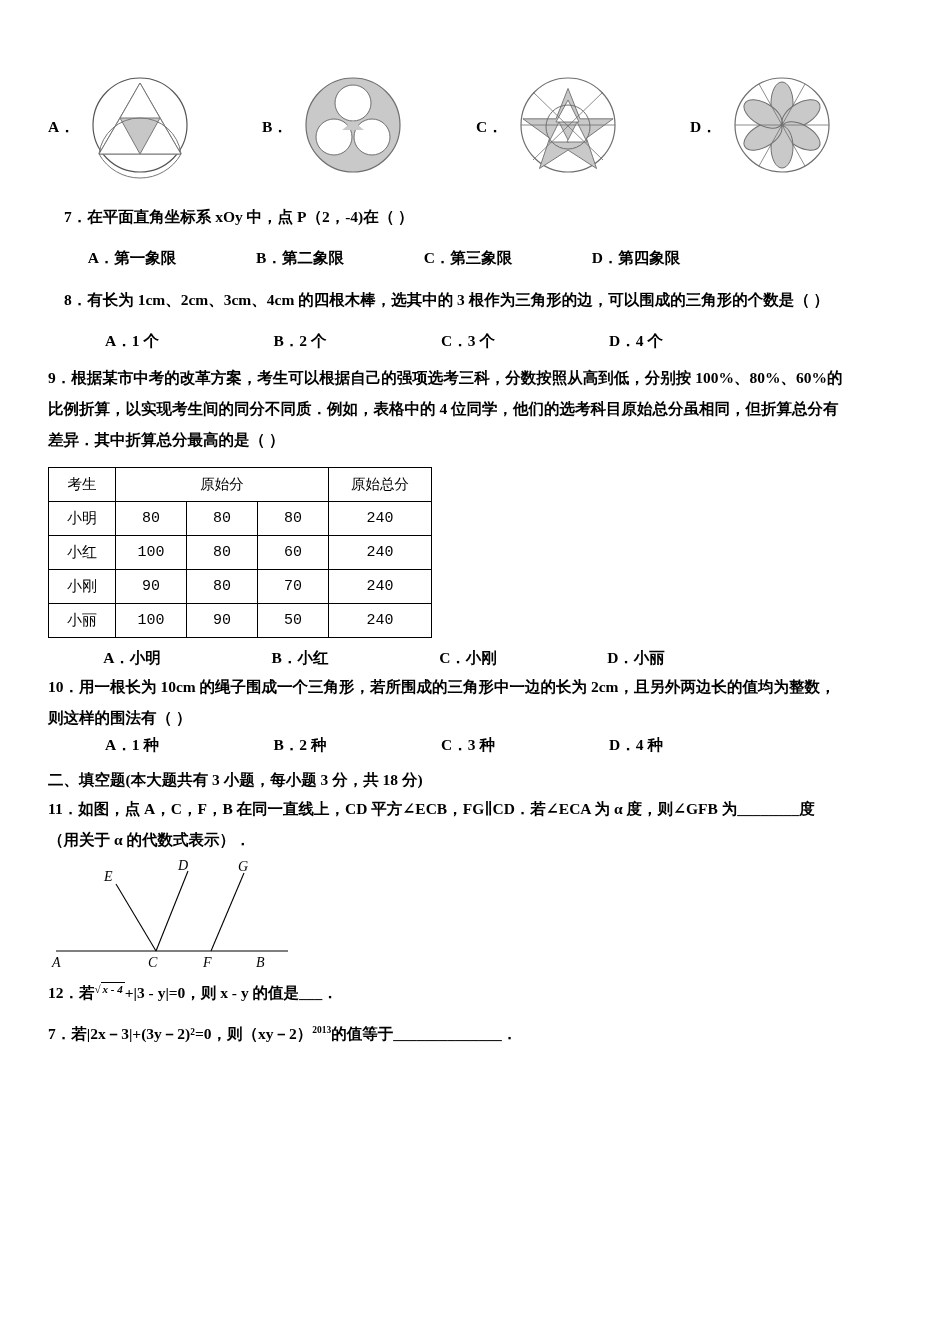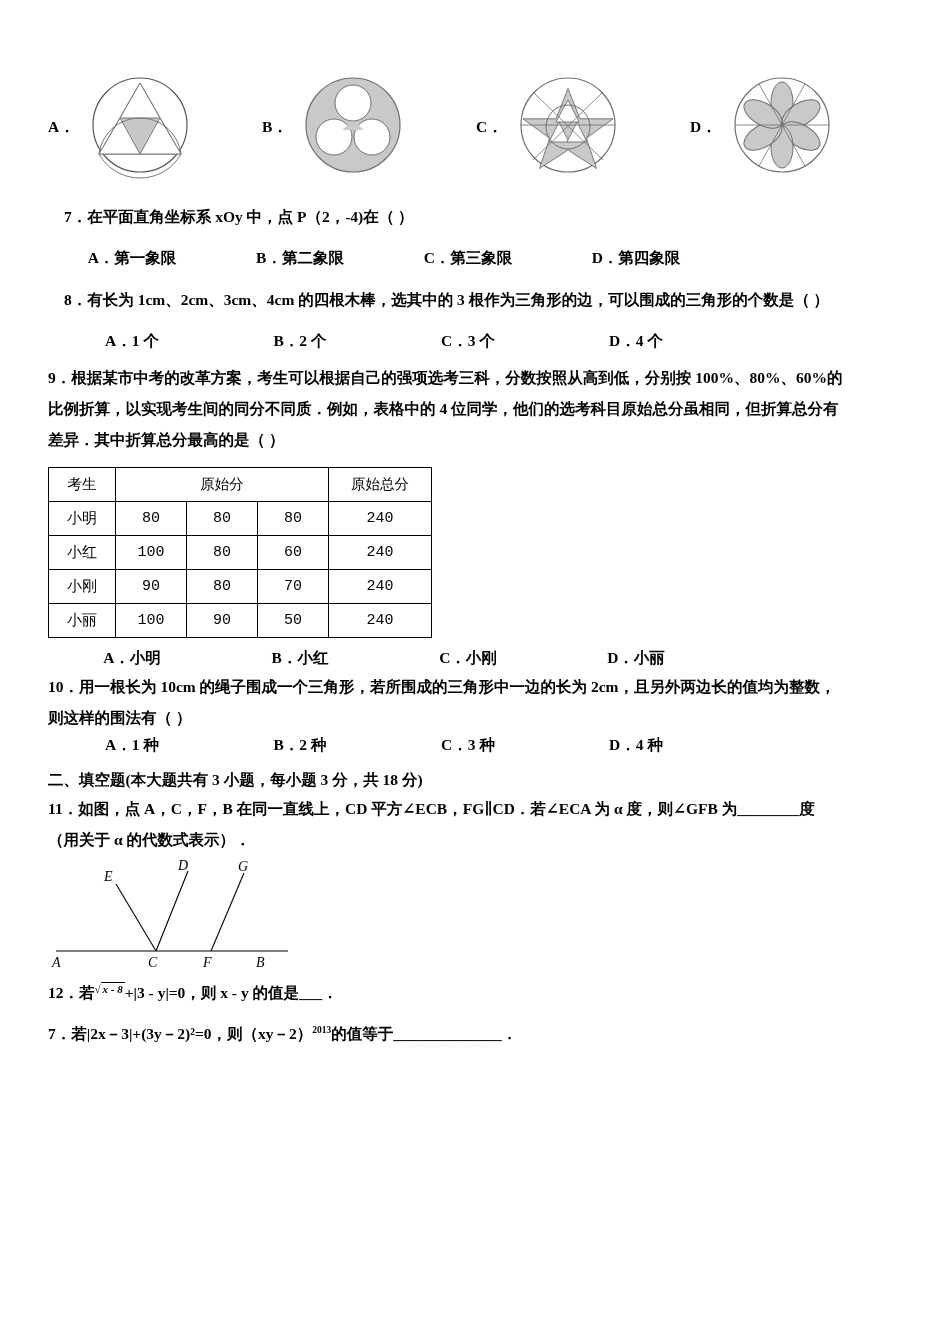--- a/index.html
+++ b/index.html
@@ -286,21 +286,21 @@
         <text x="130" y="11" font-family="Liberation Serif, serif" font-style="italic" font-size="14">D</text>
         <text x="190" y="12" font-family="Liberation Serif, serif" font-style="italic" font-size="14">G</text>
         <text x="4" y="108" font-family="Liberation Serif, serif" font-style="italic" font-size="14">A</text>
         <text x="100" y="108" font-family="Liberation Serif, serif" font-style="italic" font-size="14">C</text>
         <text x="155" y="108" font-family="Liberation Serif, serif" font-style="italic" font-size="14">F</text>
         <text x="208" y="108" font-family="Liberation Serif, serif" font-style="italic" font-size="14">B</text>
       </svg>
     </div>
 
     <div class="q-text" style="margin-top:4px;">
-      <span>12．若</span><span class="frac-rad">√<span style="border-top:1px solid #000; padding:0 2px;">x - 8</span></span><span>+|3 - y|=0，则 x - y 的值是___．</span>
+      <span>12．若</span><span class="frac-rad">√<span style="border-top:1px solid #000; padding:0 2px;">x - 4</span></span><span>+|3 - y|=0，则 x - y 的值是___．</span>
     </div>
 
     <div class="q-text" style="margin-top:10px;">
       <span>7．若|2x－3|+(3y－2)²=0，则（xy－2）</span><span class="small-sup">2013</span><span>的值等于______________．</span>
     </div>
 
   </div>
 </div>
 
 </body></html>

